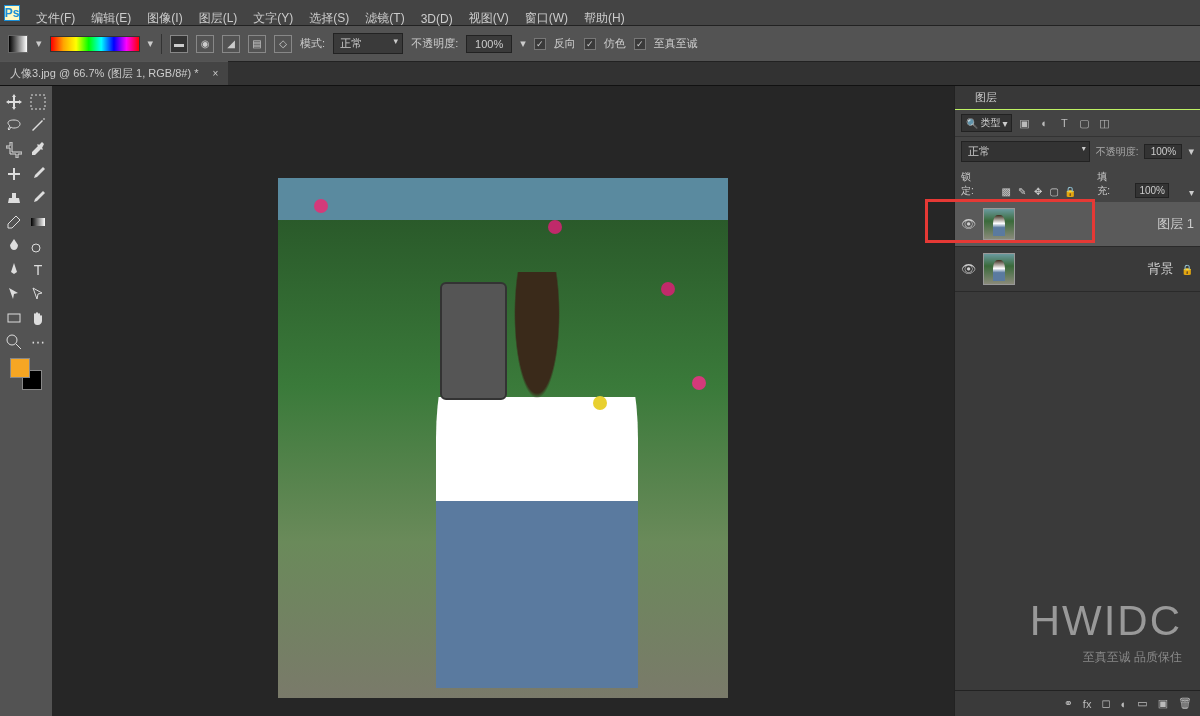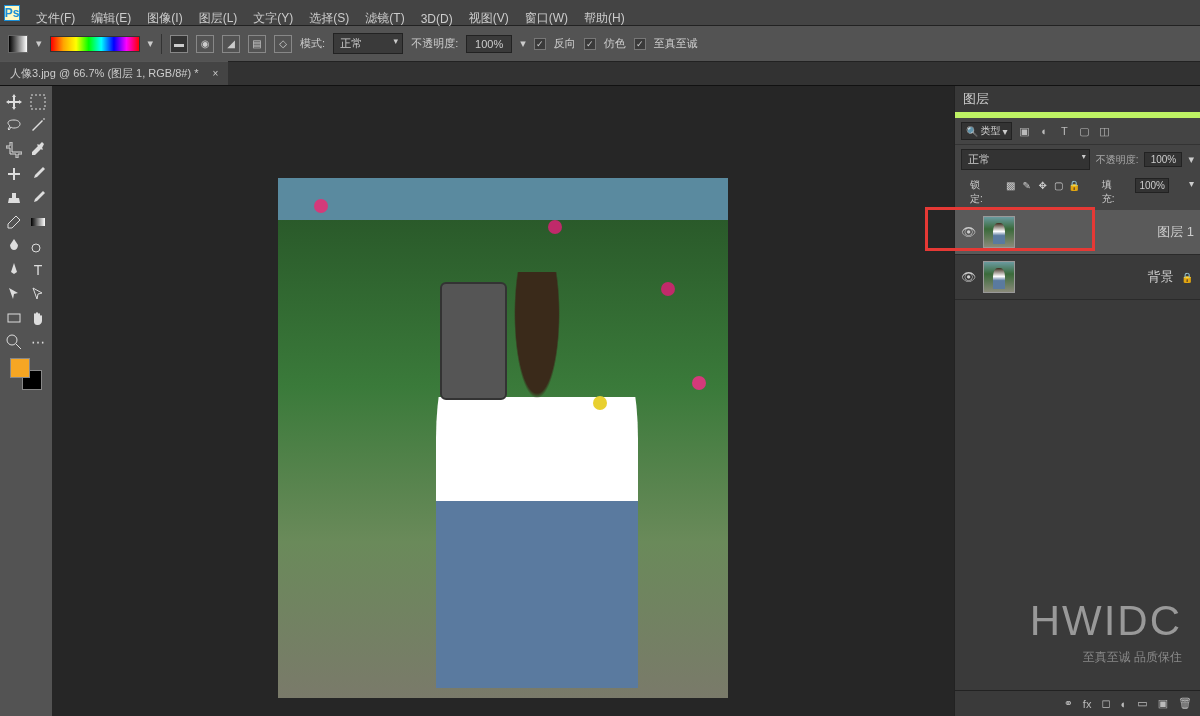--- a/index.html
+++ b/index.html
@@ -45,30 +45,30 @@
 .canvas::after { content: ""; position: absolute; left: 36%; top: 20%; width: 14%; height: 22%; background: #555; border: 2px solid #333; border-radius: 6px; }
 .flower-patch { position: absolute; width: 14px; height: 14px; border-radius: 50%; }
 .f1 { background: #c02a6a; left: 60%; top: 8%; }
 .f2 { background: #d43a7a; left: 8%; top: 4%; }
 .f3 { background: #c02a6a; left: 85%; top: 20%; }
 .f4 { background: #e8d030; left: 70%; top: 42%; }
 .f5 { background: #d43a7a; left: 92%; top: 38%; }
 
 
 .right-panels { width: 246px; background: #444; display: flex; flex-direction: column; border-left: 1px solid #222; }
-.panel-header { background: #383838; padding: 4px 8px; font-size: 13px; border-bottom: 6px solid #bef264; }
+.panel-header { background: #383838; padding: 4px 20px; font-size: 11px; border-bottom: 1px solid #bef264; }
 .panel-row { display: flex; align-items: center; padding: 4px 6px; gap: 4px; background: #444; border-bottom: 1px solid #333; }
 .search-type { display: flex; align-items: center; gap: 2px; background: #333; border: 1px solid #222; padding: 1px 4px; font-size: 10px; }
 .small-icon { width: 16px; height: 16px; display: inline-flex; align-items: center; justify-content: center; font-size: 11px; color: #bbb; }
 .blend-row { display: flex; align-items: center; padding: 4px 6px; gap: 6px; }
 .dropdown-sm { background: #333; border: 1px solid #222; padding: 2px 16px 2px 6px; position: relative; flex: 1; font-size: 11px; }
 .dropdown-sm::after { content: "▾"; position: absolute; right: 3px; top: 2px; font-size: 8px; }
 .opacity-label { font-size: 10px; color: #aaa; }
 .opacity-val { background: #333; border: 1px solid #222; padding: 1px 3px; width: 38px; text-align: center; font-size: 10px; }
-.lock-row { display: flex; align-items: flex-start; padding: 4px 6px; gap: 20px; font-size: 10px; margin-left: 9px; }
+.lock-row { display: flex; align-items: flex-end; padding: 4px 6px; gap: 20px; font-size: 10px; }
 .lock-icons { display: flex; gap: 2px; }
 .lock-icons span { width: 14px; height: 14px; display: inline-flex; align-items: center; justify-content: center; font-size: 10px; }
 
 .layers-list { flex: 1; background: #3a3a3a; }
 .layer-item { display: flex; align-items: center; padding: 6px 6px; gap: 8px; border-bottom: 1px solid #2a2a2a; }
 .layer-item.selected { background: #5a5a5a; }
 .visibility { width: 14px; font-size: 12px; }
 .layer-thumb { width: 32px; height: 32px; background: linear-gradient(180deg, #6a9a9f 0%, #3a6a3a 40%, #8a8a7a 100%); border: 1px solid #999; position: relative; }
 .layer-thumb::after { content: ""; position: absolute; left: 30%; top: 20%; width: 40%; height: 70%; background: linear-gradient(180deg, #3a2a1a 0%, #fff 40%, #5a7a9f 60%); border-radius: 40% 40% 0 0; }
 .layer-name { font-size: 13px; flex: 1; text-align: right; }

